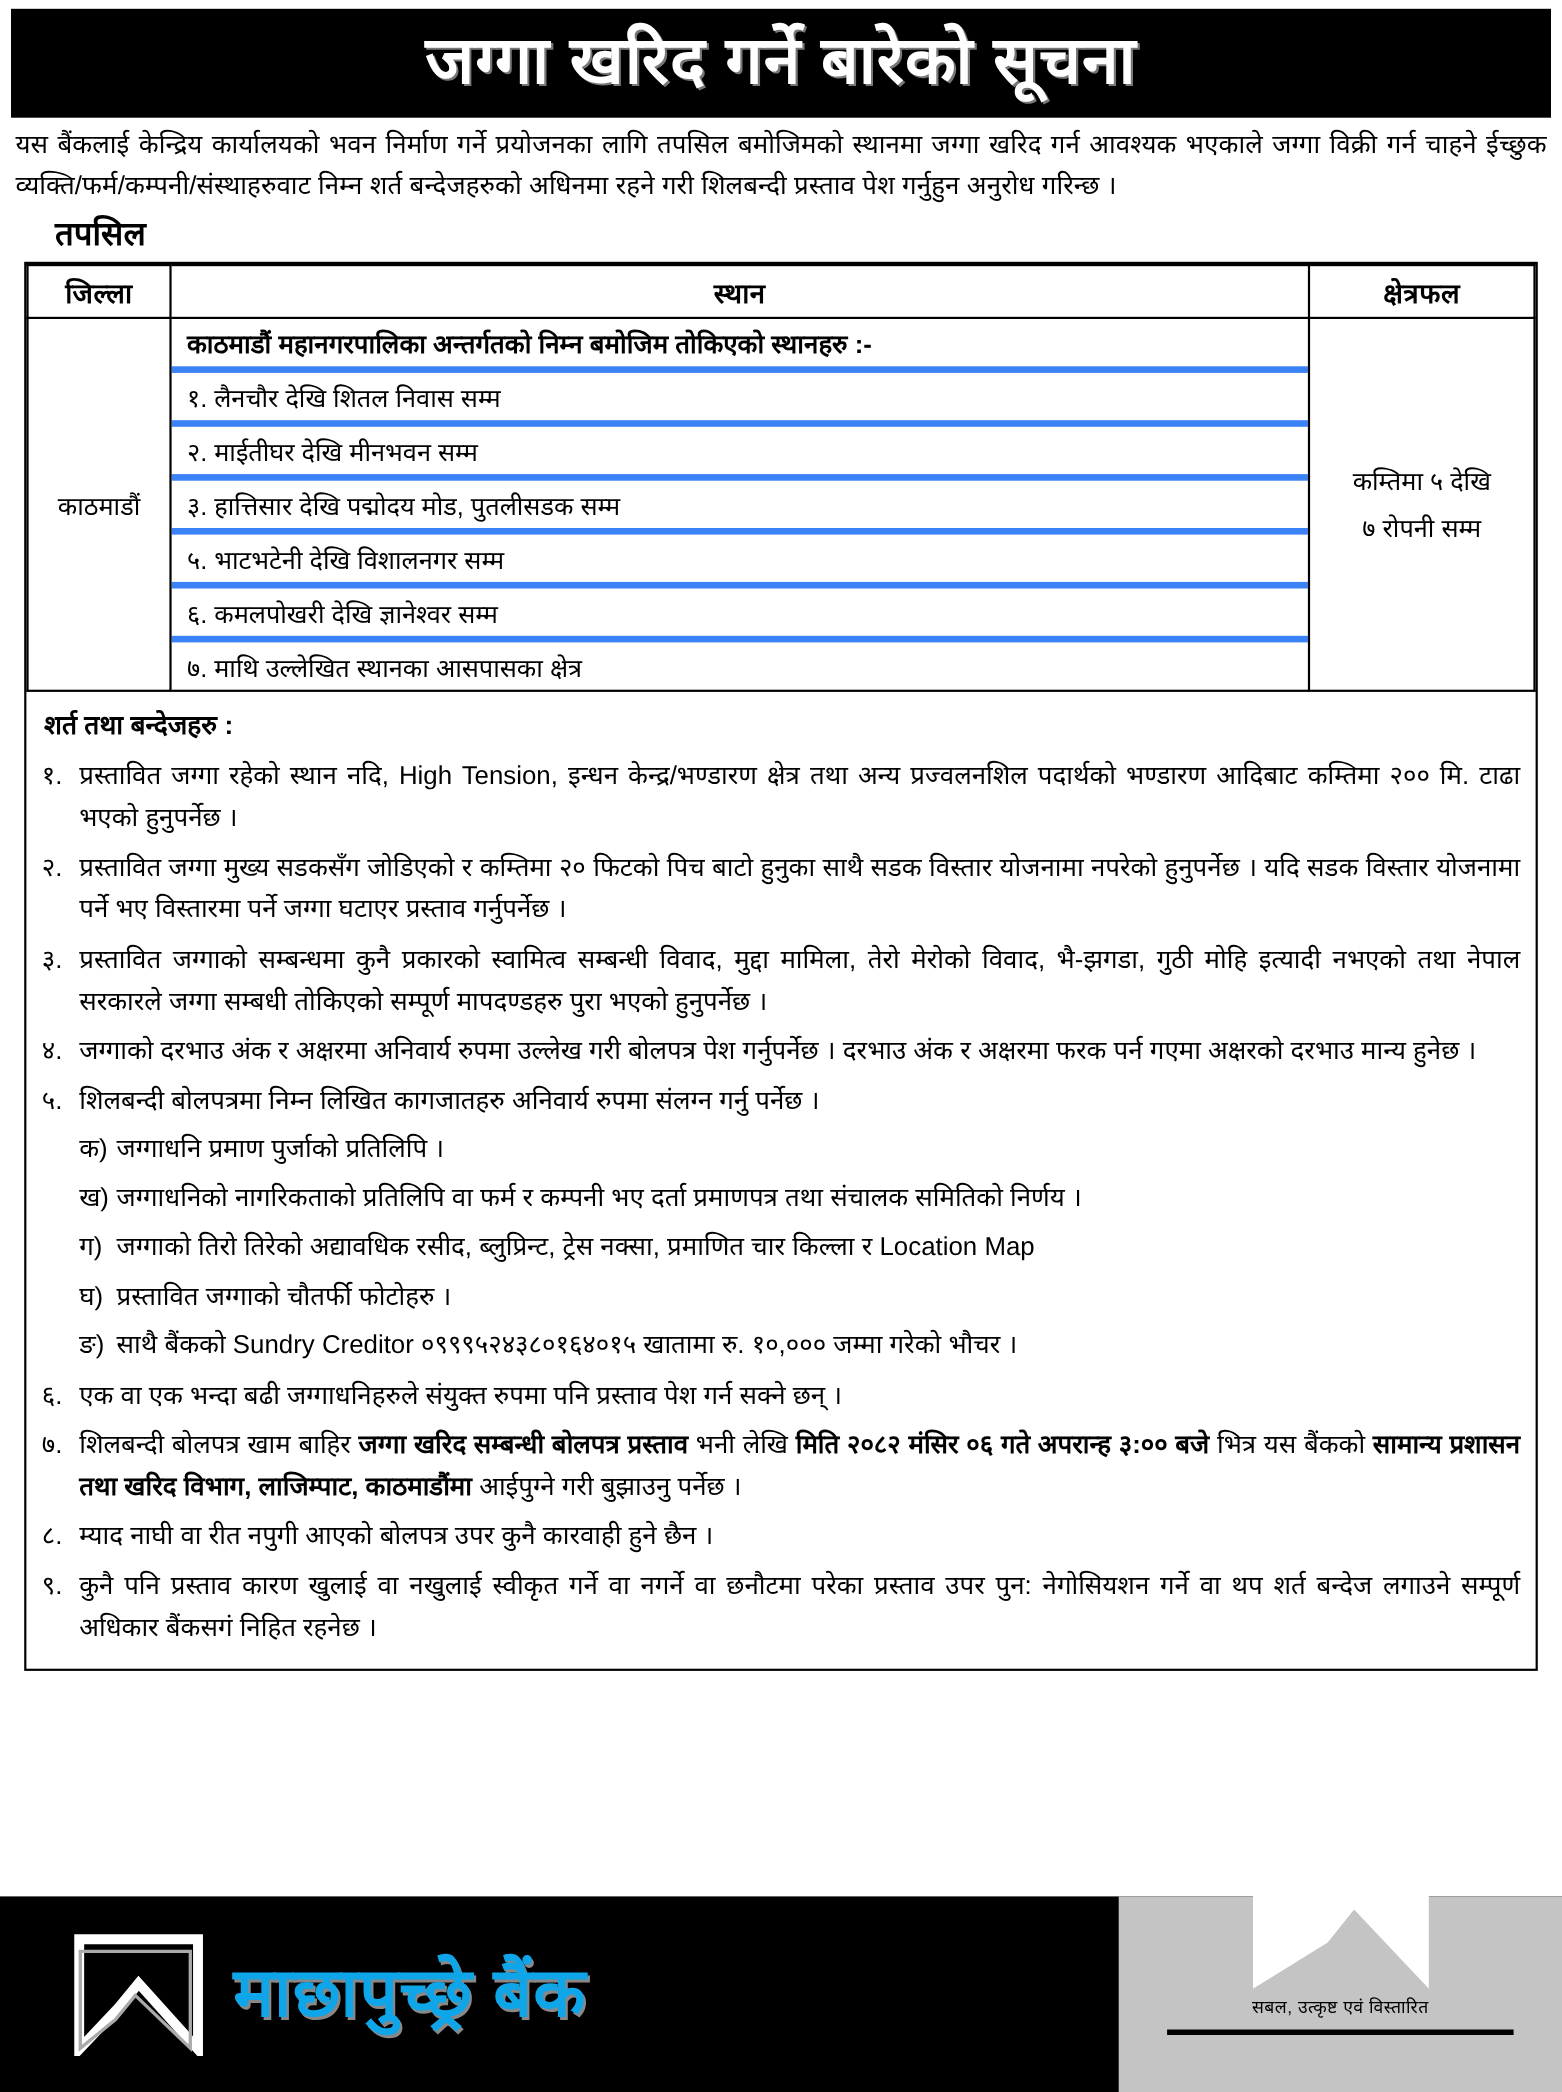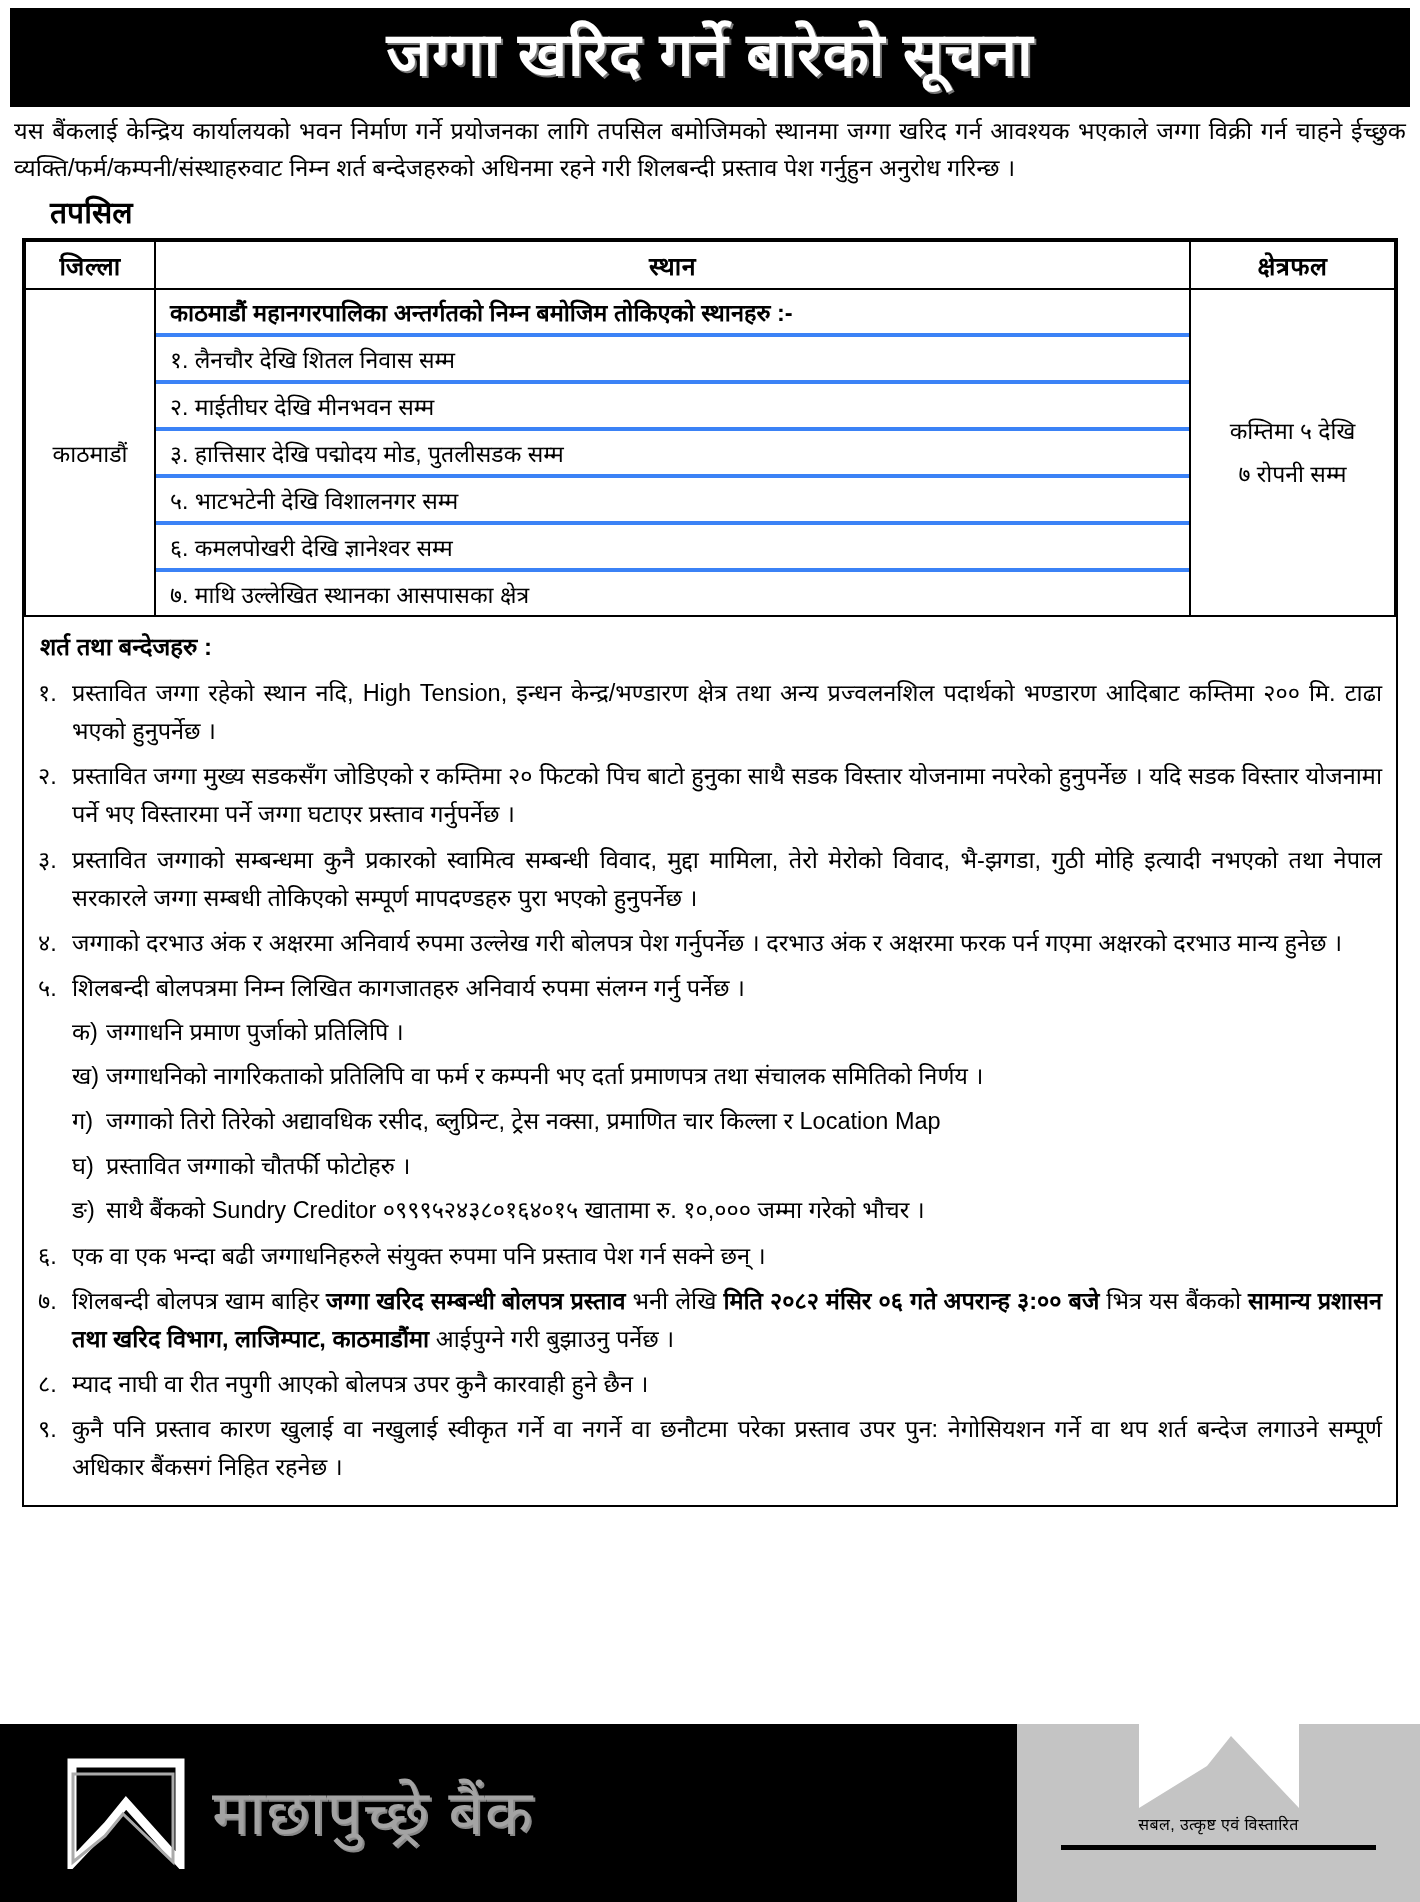--- a/index.html
+++ b/index.html
@@ -102,21 +102,21 @@
     padding: 0;
     vertical-align: top;
   }
   table.inner-places {
     width: 100%;
     border-collapse: collapse;
     table-layout: fixed;
   }
   table.inner-places td {
     border: none;
-    border-bottom: 4px solid #3b82f6;
+    border-bottom: 6px solid #3b82f6;
     font-size: 23px;
     height: 39px;
     padding: 2px 0 2px 14px;
     vertical-align: middle;
   }
   table.inner-places tr:last-child td {
     border-bottom: none;
   }
   table.inner-places td.heading-row {
     font-weight: bold;
@@ -181,23 +181,23 @@
     align-items: center;
     padding-left: 66px;
   }
   .logo-mark {
     width: 120px;
     height: 112px;
     flex: 0 0 auto;
     margin-right: 26px;
   }
   .bank-name {
-    color: #a3a3a3;
+    color: #0ea5e9;
     font-size: 62px;
-    font-weight: normal;
+    font-weight: bold;
     line-height: 1.05;
     letter-spacing: 1px;
     text-shadow: 2px 2px 0 #888;
   }
   .footer-right {
     flex: 0 0 403px;
     background: #c4c4c4;
     position: relative;
     display: flex;
     align-items: flex-start;

